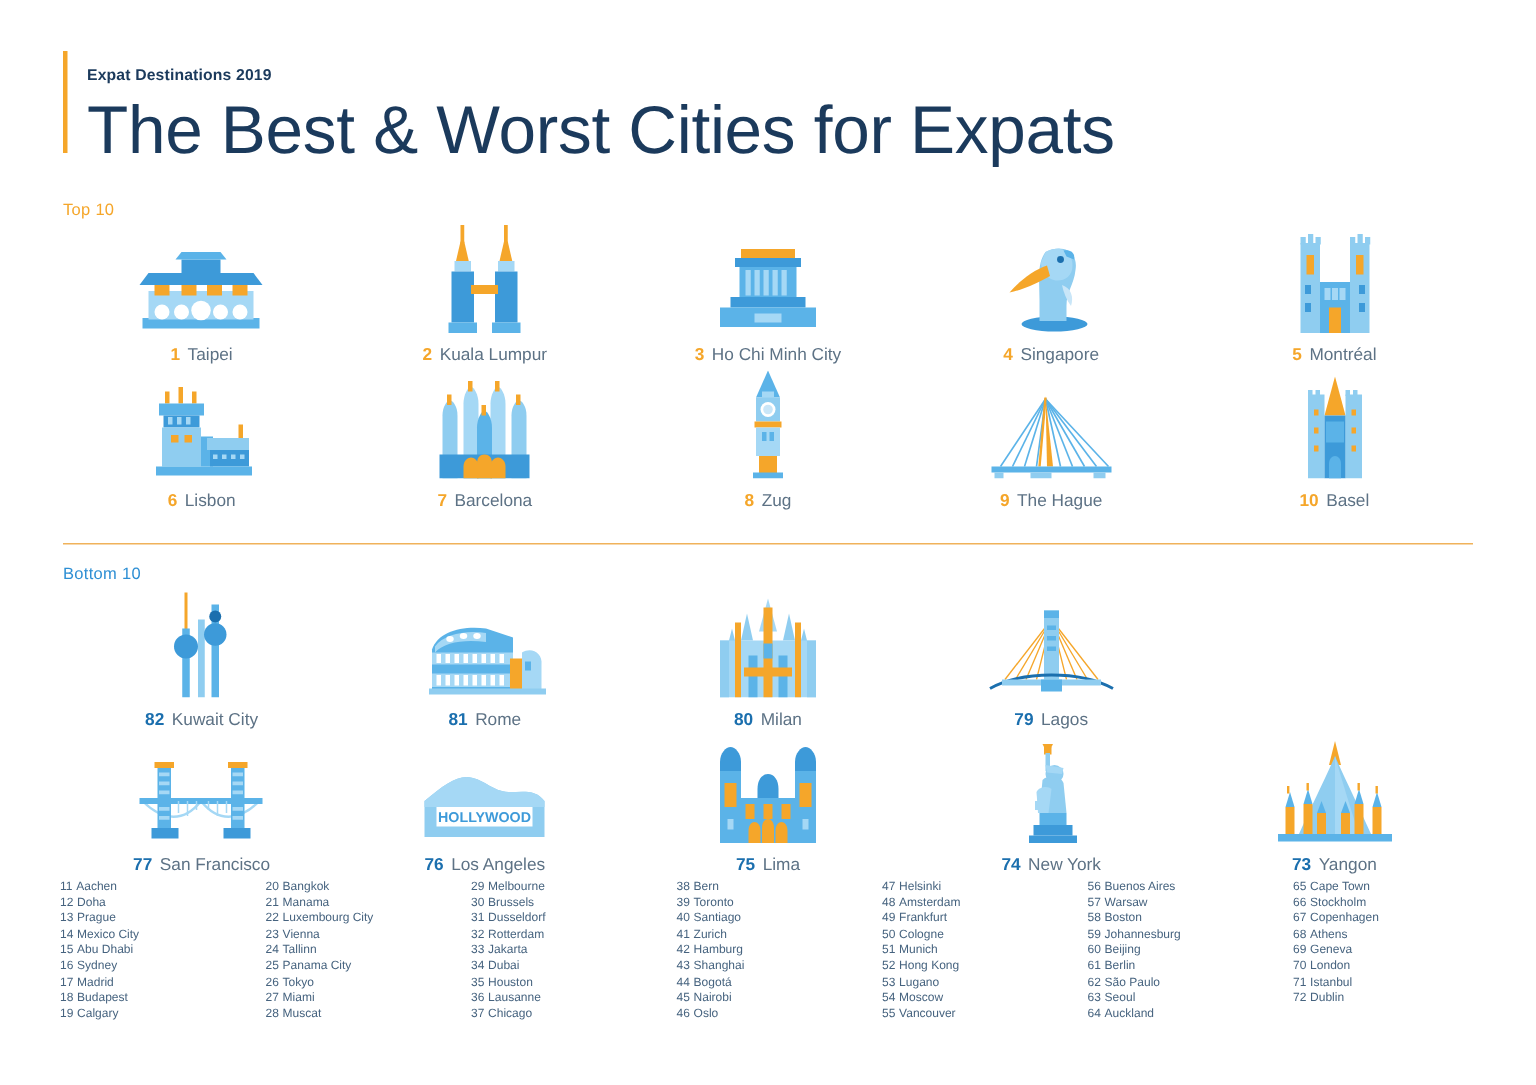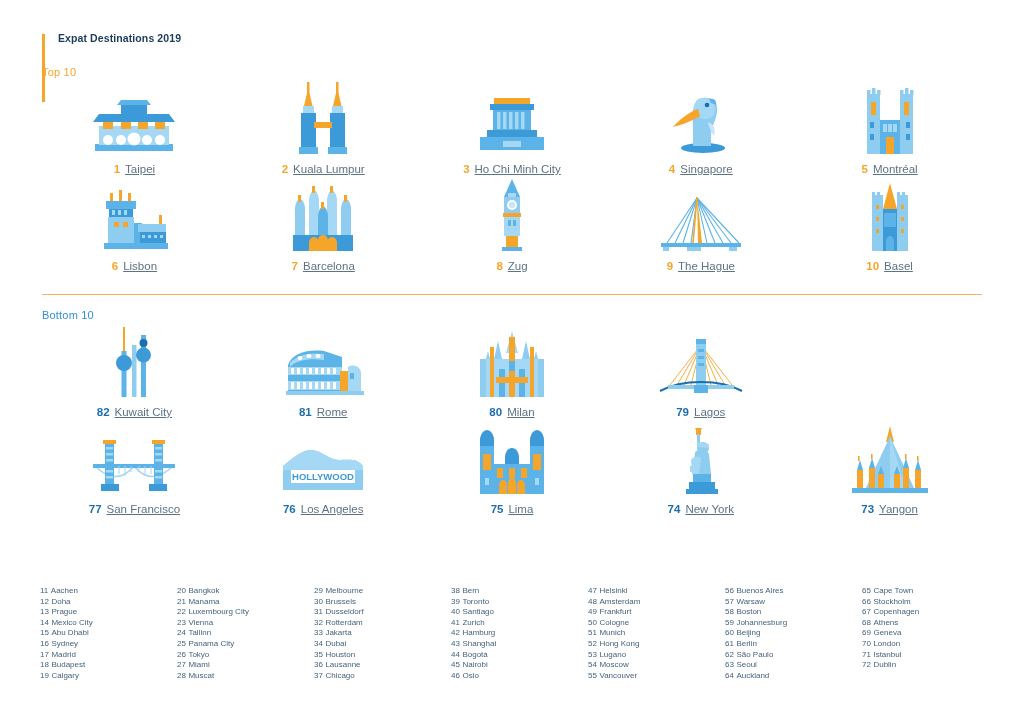--- a/index.html
+++ b/index.html
@@ -7,21 +7,21 @@
     width: 1024px; height: 723px;
     background: #ffffff;
     font-family: "Liberation Sans", sans-serif;
     color: #1b3a5c;
     overflow: hidden;
     position: relative;
   }
   .page { width: 1024px; height: 723px; position: relative; padding: 0 40px; }
 
   
-  .header { padding-top: 32px; position: relative; padding-left: 18px; }
+  .header { padding-top: 44px; position: relative; padding-left: 18px; }
   .header-bar {
     position: absolute; left: 2px; top: 34px;
     width: 3px; height: 68px; background: #f5a62a;
   }
   .kicker {
     font-size: 10.5px; font-weight: bold; letter-spacing: .1px;
     color: #1b3a5c; margin-bottom: 6px;
   }
   .title {
     font-size: 45px; font-weight: normal; letter-spacing: -0.2px;
@@ -53,21 +53,21 @@
     height: 62px; display: flex; align-items: flex-end; justify-content: center;
   }
   .icon-box.tall { height: 72px; }
   .label {
     margin-top: 9px; font-size: 11.5px; white-space: nowrap;
     display: flex; align-items: baseline; gap: 5px;
   }
   .rank { font-weight: bold; font-size: 11.5px; }
   .rank.orange { color: #f5a62a; }
   .rank.blue { color: #1b6fae; }
-  .cityname { color: #5d7285; font-size: 11.5px; text-decoration: underline; }
+  .cityname { color: #5d7285; font-size: 11.5px; }
 
   
   .footer {
     position: absolute; left: 40px; right: 40px; top: 586px;
     display: grid; grid-template-columns: repeat(7, 1fr);
     column-gap: 15px;
   }
   .fcol { }
   .fitem {
     font-size: 8px; line-height: 10.6px; color: #46637f;
@@ -76,20 +76,21 @@
   .fnum { margin-right: 2.5px; }
 </style>
 </head>
 <body>
 
 <div class="page">
 
   <div class="header">
     <div class="header-bar"></div>
     <div class="kicker">Expat Destinations 2019</div>
+    <h1 class="title">The Best &amp; Worst Cities for Expats</h1>
   </div>
 
   <div class="section-head top">Top 10</div>
 
   <div class="row">
 
     <div class="cell">
       <div class="icon-box">
         <svg width="86" height="54" viewBox="0 0 86 54">
           <rect x="4" y="44" width="78" height="7" fill="#5bb3e8"></rect>

